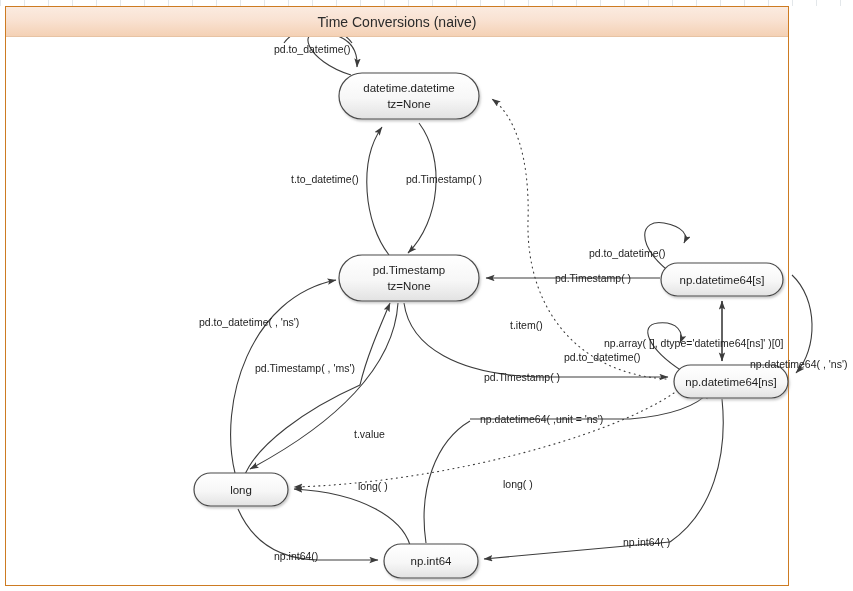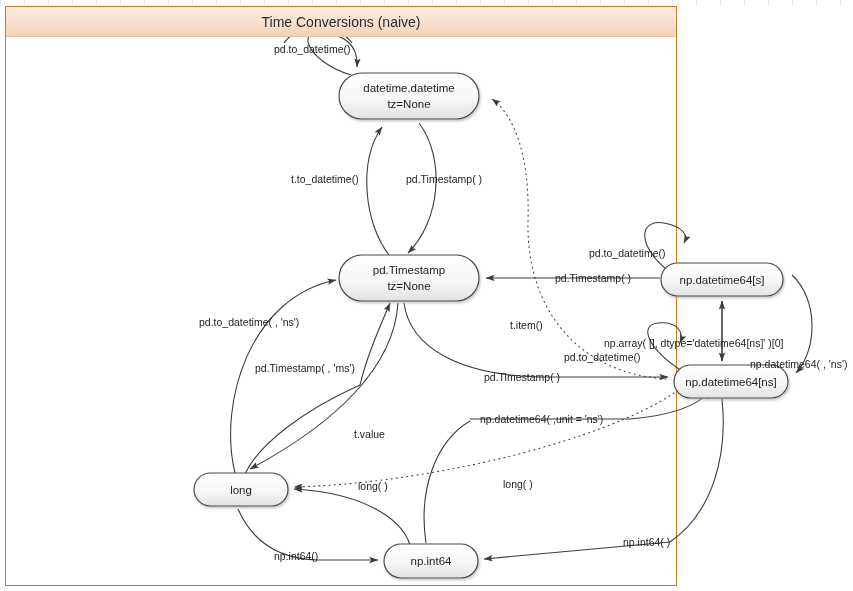--- a/index.html
+++ b/index.html
@@ -8,21 +8,21 @@
 
   #app{position:relative;width:853px;height:591px;background:#ffffff;}
 
   
   #ruler{position:absolute;left:0;top:0;width:853px;height:6px;
          background:#ffffff;
          background-image:repeating-linear-gradient(to right,
             #e3e7ea 0px,#e3e7ea 1px,transparent 1px,transparent 24px);}
 
   
-  #frame{position:absolute;left:5px;top:6px;width:672px;height:580px;
+  #frame{position:absolute;left:5px;top:6px;width:784px;height:580px;
          border:1.5px solid #cd7b22;box-sizing:border-box;background:#fff;}
 
   #titlebar{position:absolute;left:0;top:0;width:100%;height:30px;
             background:linear-gradient(to bottom,#fbebe0 0%,#f9e2d2 45%,#f4d1b5 100%);
             border-bottom:1px solid #e7c3a4;box-sizing:border-box;}
   #title{position:absolute;left:0;top:0;width:100%;height:30px;
          line-height:30px;text-align:center;font-size:14px;color:#2b2b2b;}
 
   #canvas{position:absolute;left:0;top:30px;width:841px;height:548px;overflow:hidden;}
   svg{position:absolute;left:0;top:0;}

